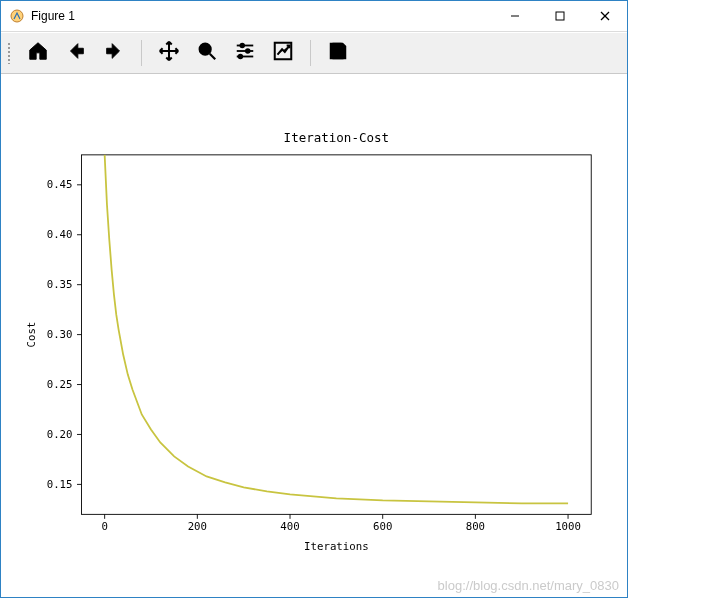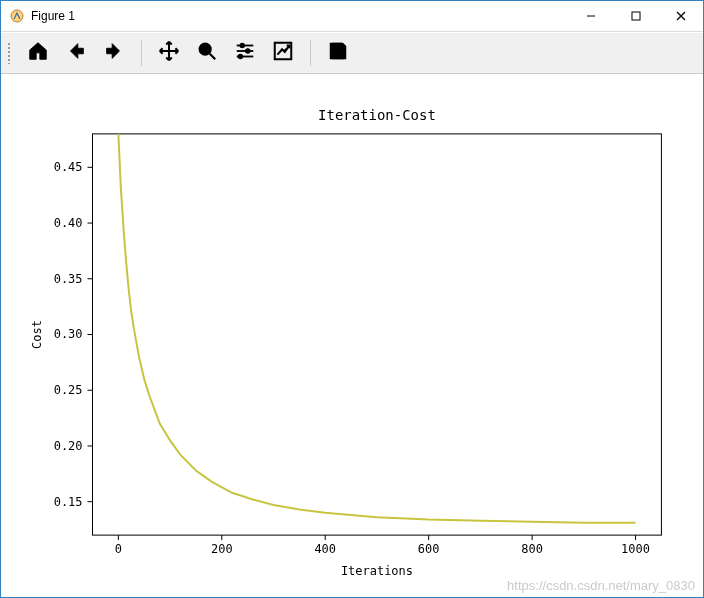--- a/index.html
+++ b/index.html
@@ -5,21 +5,21 @@
   html, body {
     margin: 0;
     padding: 0;
     width: 704px;
     height: 598px;
     font-family: "Segoe UI", Tahoma, sans-serif;
     background: #fff;
     overflow: hidden;
   }
   .window {
-    width: 704px;
+    width: 628px;
     height: 598px;
     border: 1px solid #2e82c4;
     box-sizing: border-box;
     display: flex;
     flex-direction: column;
     background: #bef264;
   }
   .titlebar {
     height: 30px;
     background: #fff;
@@ -248,16 +248,16 @@
         <line x1="90" y1="205.16666666666669" x2="85" y2="205.16666666666669" stroke="#000"></line>
         <text x="80" y="209.16666666666669" text-anchor="end" class="axis-text">0.35</text>
         <line x1="90" y1="149.33333333333326" x2="85" y2="149.33333333333326" stroke="#000"></line>
         <text x="80" y="153.33333333333326" text-anchor="end" class="axis-text">0.40</text>
         <line x1="90" y1="93.49999999999994" x2="85" y2="93.49999999999994" stroke="#000"></line>
         <text x="80" y="97.49999999999994" text-anchor="end" class="axis-text">0.45</text>
         <text x="375" y="502" text-anchor="middle" class="axis-text">Iterations</text>
         <text x="0" y="0" text-anchor="middle" class="axis-text" transform="translate(38,261) rotate(-90)">Cost</text>
         <path d="M115.9 60.0 L118.5 115.8 L121.1 154.9 L123.7 188.4 L126.3 216.3 L128.9 238.7 L131.5 255.4 L136.6 283.3 L141.8 305.7 L147.0 322.4 L157.4 350.3 L167.7 367.1 L178.1 381.6 L193.6 397.2 L209.2 408.4 L229.9 419.6 L250.6 426.3 L271.4 431.9 L297.3 436.3 L323.2 439.7 L375.0 444.1 L426.8 446.4 L478.6 447.5 L530.5 448.6 L582.3 449.7 L634.1 449.7 " fill="none" stroke="#c8c440" stroke-width="2"></path>
       </svg>
-    <div class="watermark">https://csdn.csdn.net/mary_0830</div>
+    <div class="watermark">blog://blog.csdn.net/mary_0830</div>
   </div>
 
 </div>
 
 </body></html>

